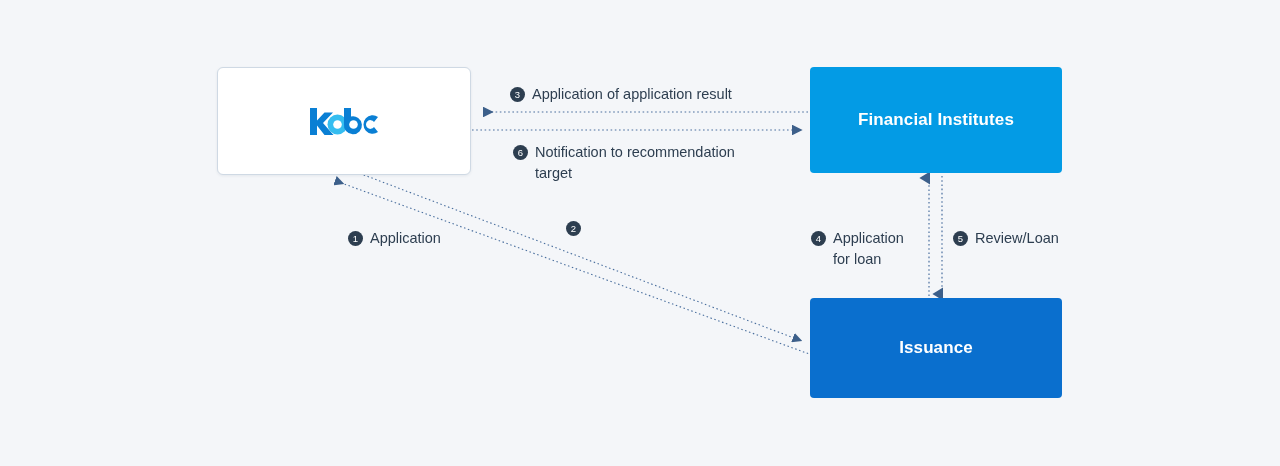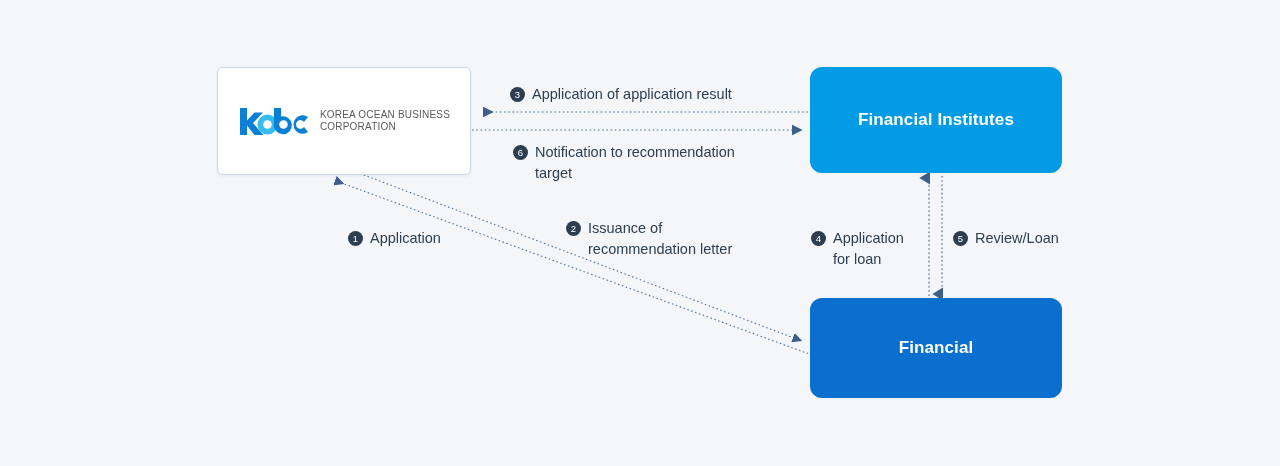--- a/index.html
+++ b/index.html
@@ -57,21 +57,21 @@
     font-size: 10px;
     line-height: 12px;
     color: #5a5a5a;
     letter-spacing: 0.2px;
     white-space: pre-line;
   }
 
   
   .node-box {
     position: absolute;
-    border-radius: 12px;
+    border-radius: 4px;
     display: flex;
     align-items: center;
     justify-content: center;
     color: #ffffff;
     font-size: 17px;
     font-weight: bold;
     letter-spacing: 0.1px;
   }
   .node-fi {
     left: 810px;
@@ -163,53 +163,49 @@
 
           <circle cx="29.5" cy="18.5" r="10" fill="#35bdf0"></circle>
           <circle cx="29.5" cy="18.5" r="4.3" fill="#ffffff"></circle>
 
           <path d="M36,2 L43,2 L43,10.5 A9,9 0 1 1 36,18 Z" fill="#0a7fd4"></path>
           <circle cx="45.5" cy="18.5" r="4.3" fill="#ffffff"></circle>
 
           <path d="M70,11 A9.2,9.2 0 1 0 70,26 L66,21 A4.4,4.4 0 1 1 66,16 Z" fill="#0a7fd4"></path>
         </svg>
       </div>
-      <div class="kobc-wordmark">KOREA OCEAN BUSINESS
-CORPORATION</div>
     </div>
   </div>
 
   <div class="node-box node-fi">
     <span>Financial Institutes</span>
   </div>
 
   <div class="node-box node-biz">
-    <span>Financial</span>
+    <span>Issuance</span>
   </div>
 
   <div class="step step-3">
     <span class="badge">3</span>
     <span>Application of application result</span>
   </div>
 
   <div class="step step-6">
     <span class="badge">6</span>
     <span>Notification to recommendation
 target</span>
   </div>
 
   <div class="step step-1">
     <span class="badge">1</span>
     <span>Application</span>
   </div>
 
   <div class="step step-2">
     <span class="badge">2</span>
-    <span>Issuance of
-recommendation letter</span>
   </div>
 
   <div class="step step-4">
     <span class="badge">4</span>
     <span>Application
 for loan</span>
   </div>
 
   <div class="step step-5">
     <span class="badge">5</span>

